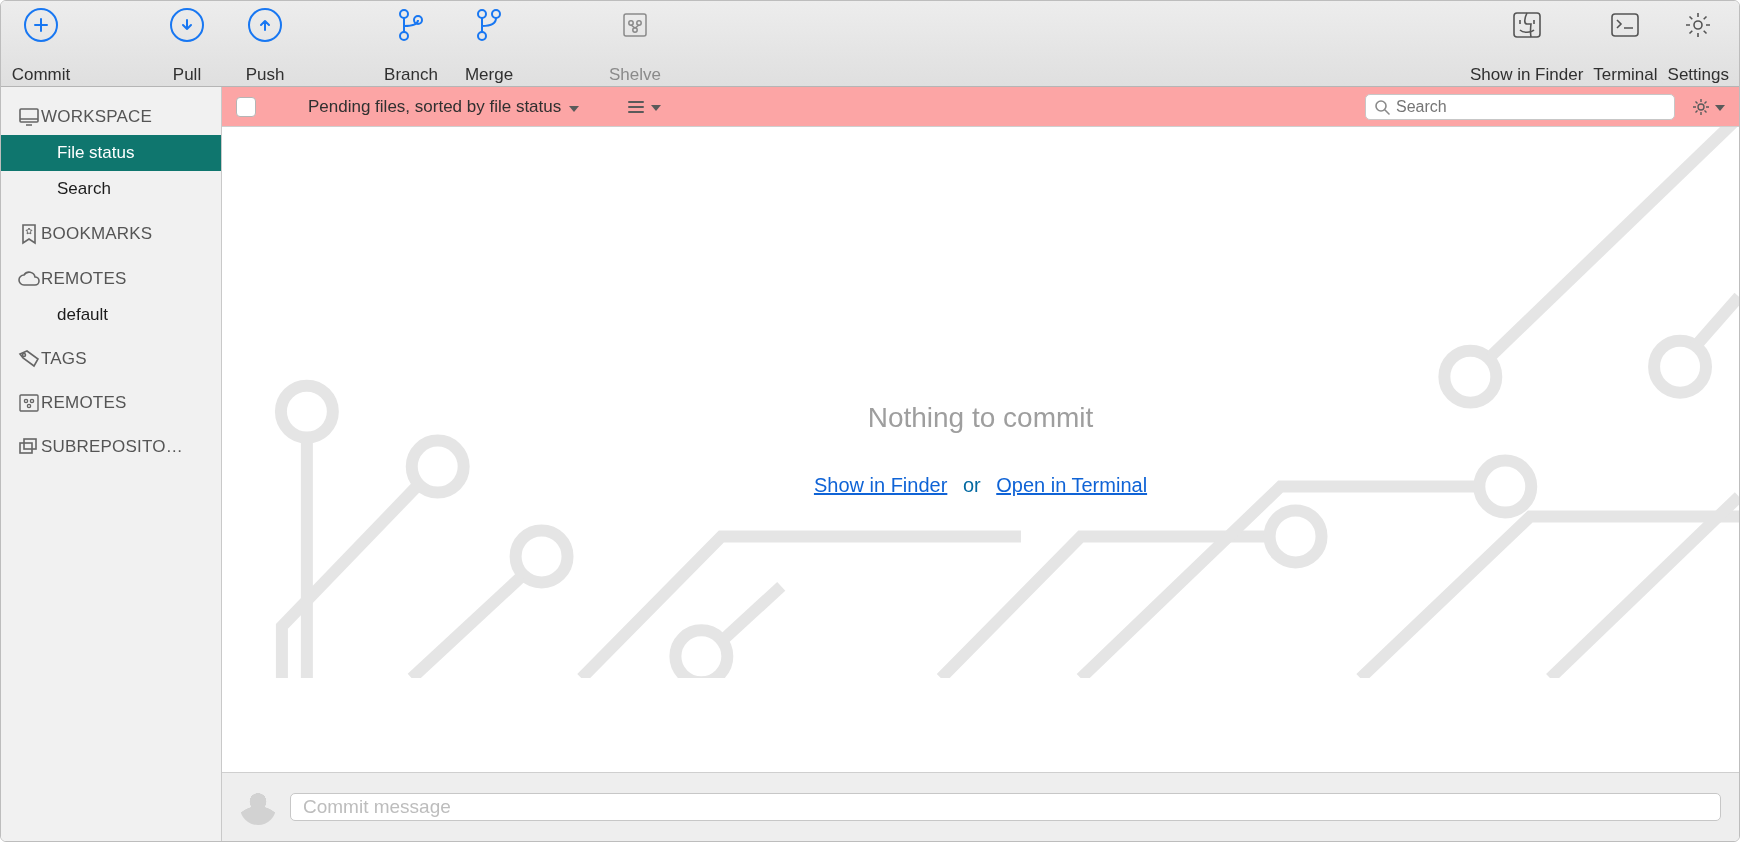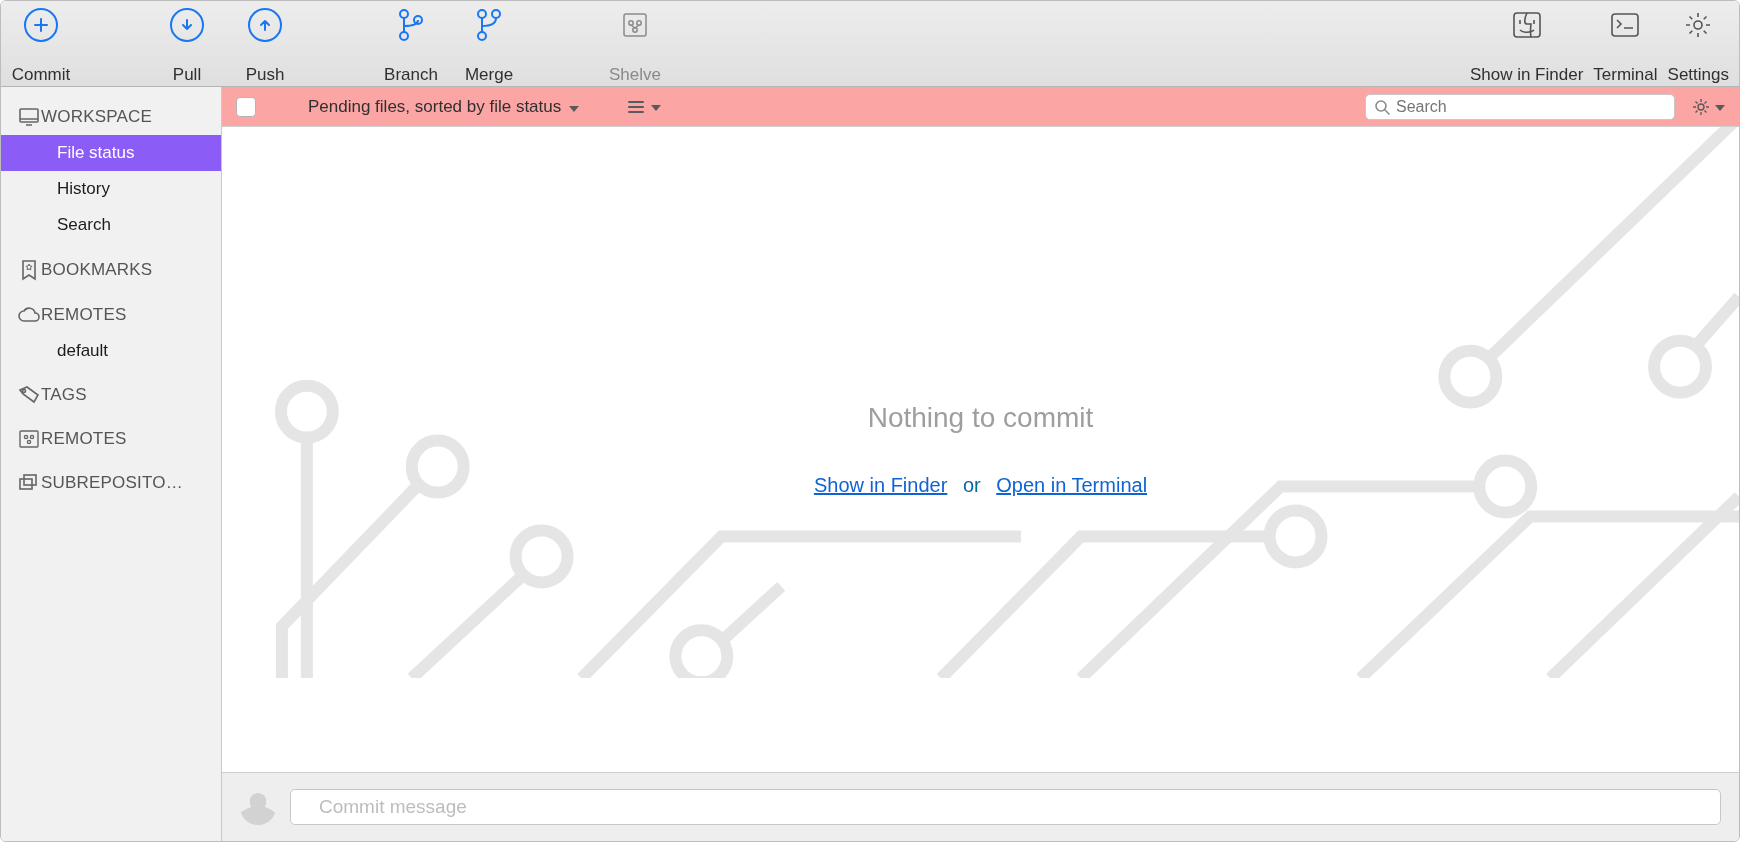--- a/index.html
+++ b/index.html
@@ -59,21 +59,21 @@
   padding: 10px 14px 8px 16px;
   color:#555; font-size:17px; font-weight:400; letter-spacing:0.2px;
 }
 .sidebar-header .icon { width:24px; display:flex; justify-content:center; }
 .sidebar-item {
   display:flex; align-items:center;
   padding: 8px 14px 8px 56px;
   font-size:17px; color:#1c1c1c;
   cursor:pointer;
 }
-.sidebar-item.active { background:#8b5cf6; color:#fff;align-items:center; }
+.sidebar-item.active { background:#0f766e; color:#fff;align-items:center; }
 
 .content { flex:1; display:flex; flex-direction:column; min-width:0; }
 
 
 .filter-bar {
   height:40px; display:flex; align-items:center; gap:16px;
   background:#fca5a5; border-bottom:1px solid #cfcfcf;
   padding: 0 14px;
 }
 .checkbox {
@@ -109,22 +109,22 @@
   display:flex; align-items:center; gap:14px;
   padding: 16px 18px;
 }
 .avatar {
   width:36px; height:36px; border-radius:50%;
   background: radial-gradient(circle at 50% 35%, #d2d2d2 0 28%, transparent 29%),
               radial-gradient(circle at 50% 120%, #d2d2d2 0 55%, transparent 56%);
   background-color:#eee;
 }
 .commit-input {
-  flex:1; height:36px; border:1px solid #c7c7c7; border-radius:5px; background:#fff;
-  padding:0 28px; font-size:19px; color:#9e9e9e;
+  flex:1; height:28px; border:1px solid #c7c7c7; border-radius:5px; background:#fff;
+  padding:0 12px; font-size:19px; color:#9e9e9e;
 }
 .commit-input::placeholder { color:#bdbdbd; }
 
 .chevron-sm::after { content:""; display:inline-block; border-left:5px solid transparent; border-right:5px solid transparent; border-top:6px solid #5a5a5a; margin-left:2px; }
 .ellipsis { white-space:nowrap; overflow:hidden; text-overflow:ellipsis; }
 </style>
 </head>
 <body>
 
 <div class="toolbar">
@@ -239,23 +239,20 @@
         <span class="icon">
           <svg width="22" height="20" viewBox="0 0 22 20" fill="none" stroke="#666" stroke-width="1.6">
               <rect x="2" y="2" width="18" height="13" rx="1"></rect>
               <path d="M2 12h18M8 18h6"></path>
             </svg>
         </span>
         <span>WORKSPACE</span>
       </div>
       <div class="sidebar-item active">
         <span>File status</span>
-      </div>
-      <div class="sidebar-item">
-        <span>History</span>
       </div>
       <div class="sidebar-item">
         <span>Search</span>
       </div>
     </div>
 
 
     <div class="sidebar-section">
       <div class="sidebar-header">
         <span class="icon">

